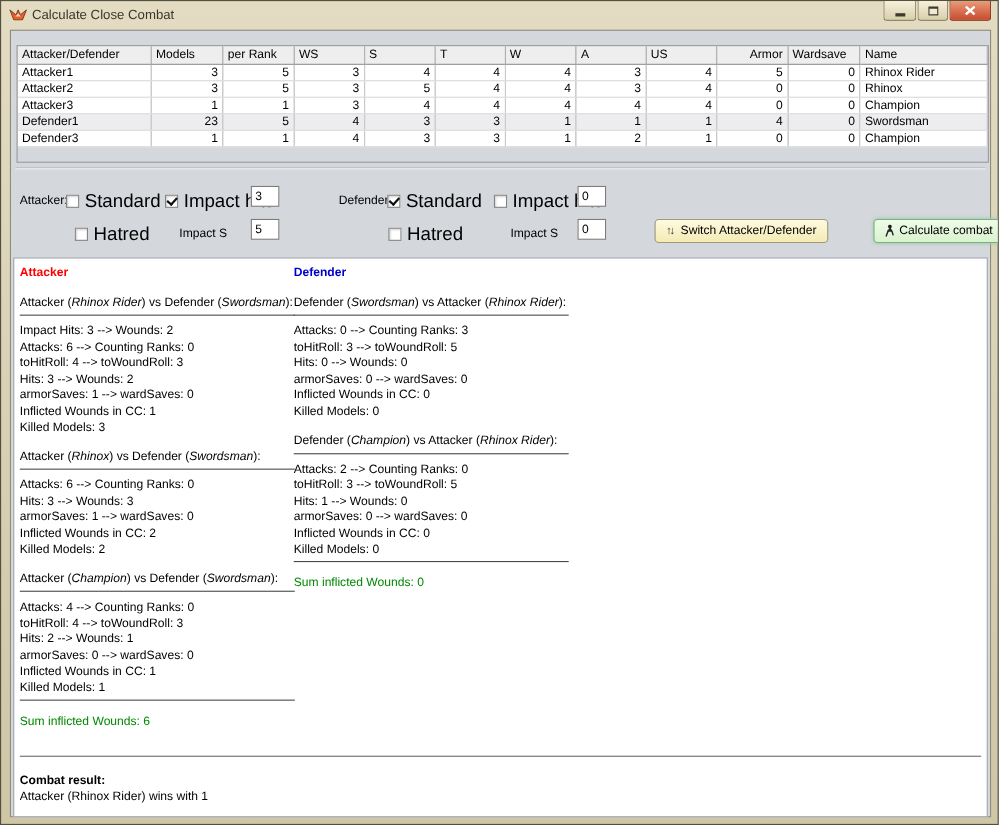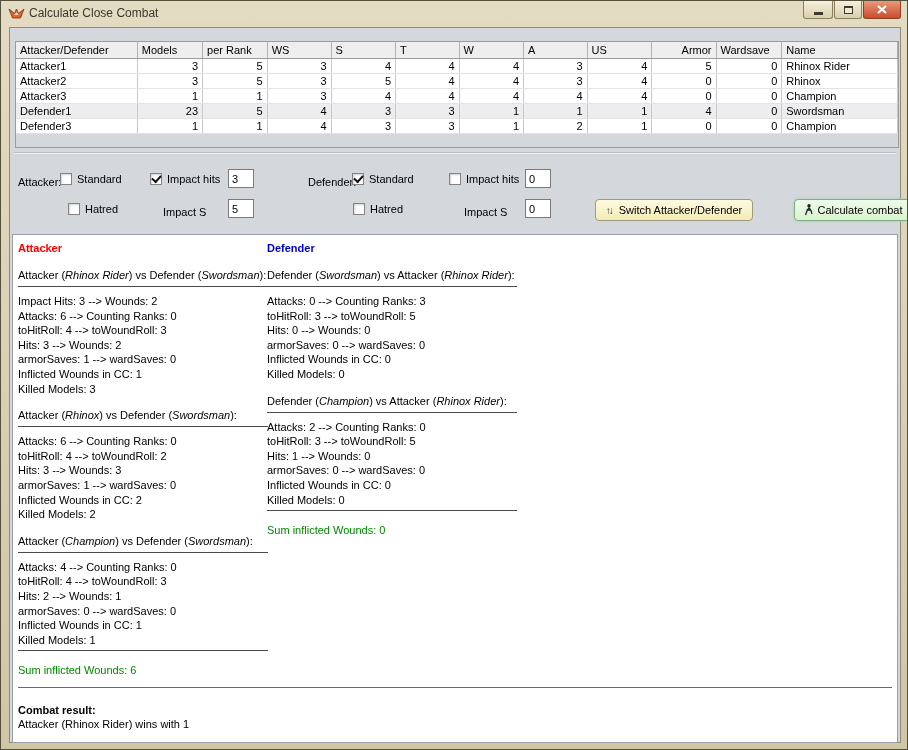--- a/index.html
+++ b/index.html
@@ -59,21 +59,21 @@
 
   
   .lbl { position:absolute; font-size:11px; color:#000; }
   .cb { position:absolute; display:flex; align-items:center; gap:5px; cursor:default; }
   .box { position:relative; width:12px; height:12px; background:#fff;
          border:1px solid #848484; box-shadow:inset 1px 1px 2px rgba(0,0,0,.18); }
   .box.checked::after {
     content:''; position:absolute; left:1px; top:1px; width:7px; height:4px;
     border-left:2px solid #101010; border-bottom:2px solid #101010; transform:rotate(-48deg);
   }
-  .cbl { font-size:11px; }
+  .cbl { font-size:17px; }
   .tf { position:absolute; width:26px; height:19px; border:1px solid #7b7b7b;
         font-family:inherit; font-size:11px; padding:0 0 0 3px; background:#fff; }
   .btn { position:absolute; height:22px; border-radius:4px; font-family:inherit; font-size:11px;
          display:flex; align-items:center; justify-content:center; gap:5px; cursor:default; }
   .btn.yellow { width:158px; background:linear-gradient(#fefae0,#f4ebb4); border:1px solid #9f9a7e; }
   .btn.green  { width:118px; background:linear-gradient(#effbe9,#d9f3cf); border:1px solid #7fae7f;
                 box-shadow:0 0 3px #9fceb0; }
   .bicon { font-size:10px; letter-spacing:-2px; color:#333; padding-right:2px; }
 
   
@@ -274,21 +274,20 @@
             <div class="rline">toHitRoll: 4 --&gt; toWoundRoll: 3</div>
             <div class="rline">Hits: 3 --&gt; Wounds: 2</div>
             <div class="rline">armorSaves: 1 --&gt; wardSaves: 0</div>
             <div class="rline">Inflicted Wounds in CC: 1</div>
             <div class="rline">Killed Models: 3</div>
           </div>
           <div class="block">
             <div class="bheading"><span>Attacker (</span><i>Rhinox</i><span>) vs Defender (</span><i>Swordsman</i><span>):</span></div>
             <div class="rule"></div>
             <div class="rline">Attacks: 6 --&gt; Counting Ranks: 0</div>
-            <div class="rline">toHitRoll: 4 --&gt; toWoundRoll: 2</div>
             <div class="rline">Hits: 3 --&gt; Wounds: 3</div>
             <div class="rline">armorSaves: 1 --&gt; wardSaves: 0</div>
             <div class="rline">Inflicted Wounds in CC: 2</div>
             <div class="rline">Killed Models: 2</div>
           </div>
           <div class="block">
             <div class="bheading"><span>Attacker (</span><i>Champion</i><span>) vs Defender (</span><i>Swordsman</i><span>):</span></div>
             <div class="rule"></div>
             <div class="rline">Attacks: 4 --&gt; Counting Ranks: 0</div>
             <div class="rline">toHitRoll: 4 --&gt; toWoundRoll: 3</div>

